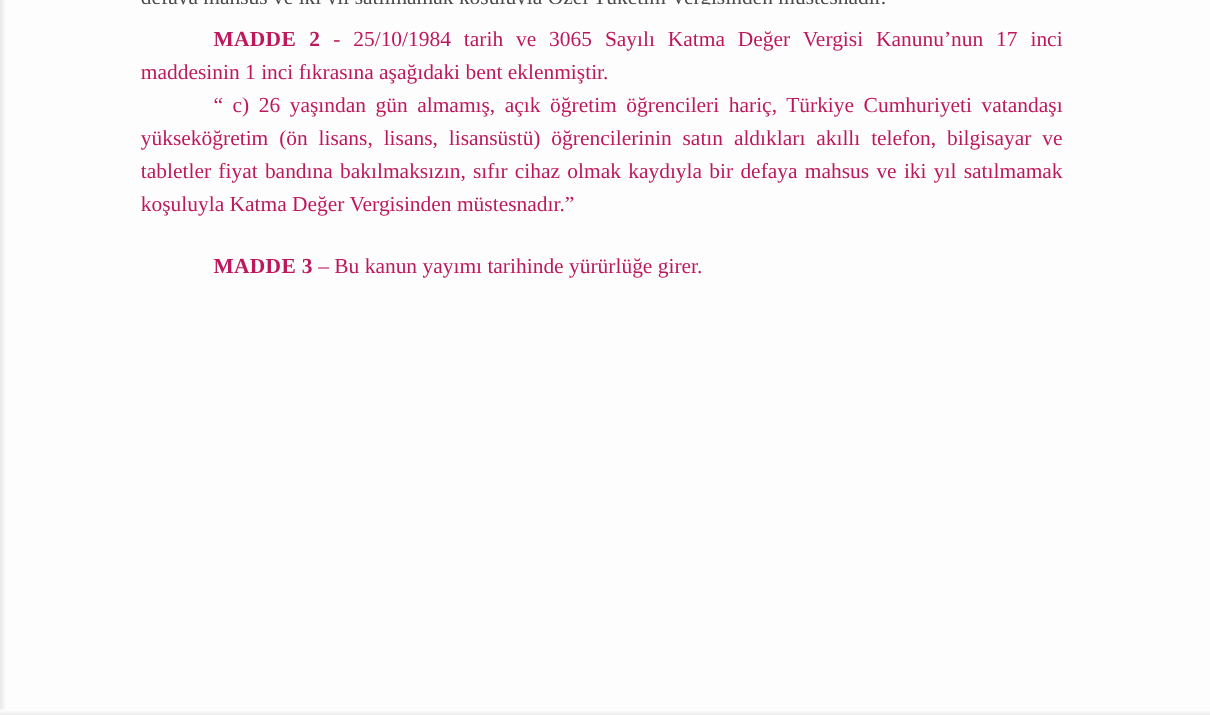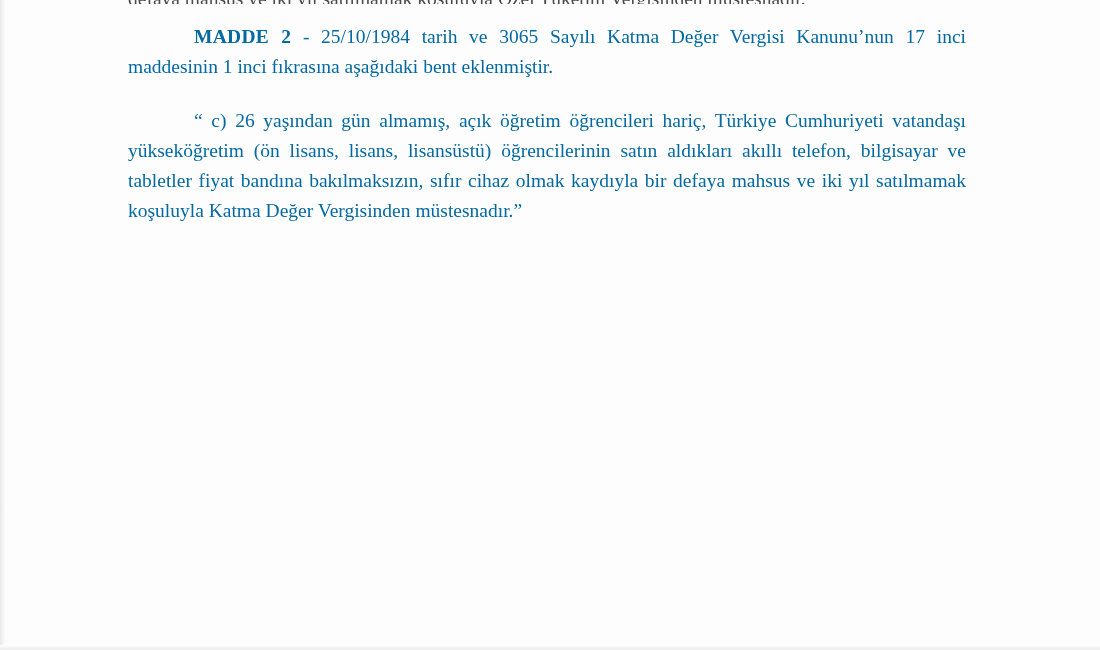--- a/index.html
+++ b/index.html
@@ -43,27 +43,27 @@
     left: 128px;
     top: 0px;
     width: 838px;
   }
   .para {
     margin: 0 0 0 0;
     font-size: 19.5px;
     line-height: 30px;
     text-align: justify;
     text-justify: inter-word;
-    color: #0369a1;
+    color: #be185d;
   }
   .para.indent {
     text-indent: 66px;
   }
   .gap-1 { margin-top: 22px; }
-  .gap-2 { margin-top: 24px; }
+  .gap-2 { }
   .gap-3 { margin-top: 26px; }
   .clipped-top {
     
     position: absolute;
     left: 128px;
     top: -16px;
     width: 838px;
     height: 20px;
     overflow: hidden;
   }
@@ -91,16 +91,19 @@
   <div class="content">
 
     <p class="para indent gap-1">
       <span class="bold">MADDE 2</span><span> - 25/10/1984 tarih ve 3065 Sayılı Katma Değer Vergisi Kanunu’nun 17 inci maddesinin 1 inci fıkrasına aşağıdaki bent eklenmiştir.</span>
     </p>
 
     <p class="para indent gap-2">
       <span>“ c) 26 yaşından gün almamış, açık öğretim öğrencileri hariç, Türkiye Cumhuriyeti vatandaşı yükseköğretim (ön lisans, lisans, lisansüstü) öğrencilerinin satın aldıkları akıllı telefon, bilgisayar ve tabletler fiyat bandına bakılmaksızın, sıfır cihaz olmak kaydıyla bir defaya mahsus ve iki yıl satılmamak koşuluyla Katma Değer Vergisinden müstesnadır.”</span>
     </p>
 
+    <p class="para indent gap-3">
+      <span class="bold">MADDE 3</span><span> – Bu kanun yayımı tarihinde yürürlüğe girer.</span>
+    </p>
 
 
   </div>
 </div>
 
 </body></html>

